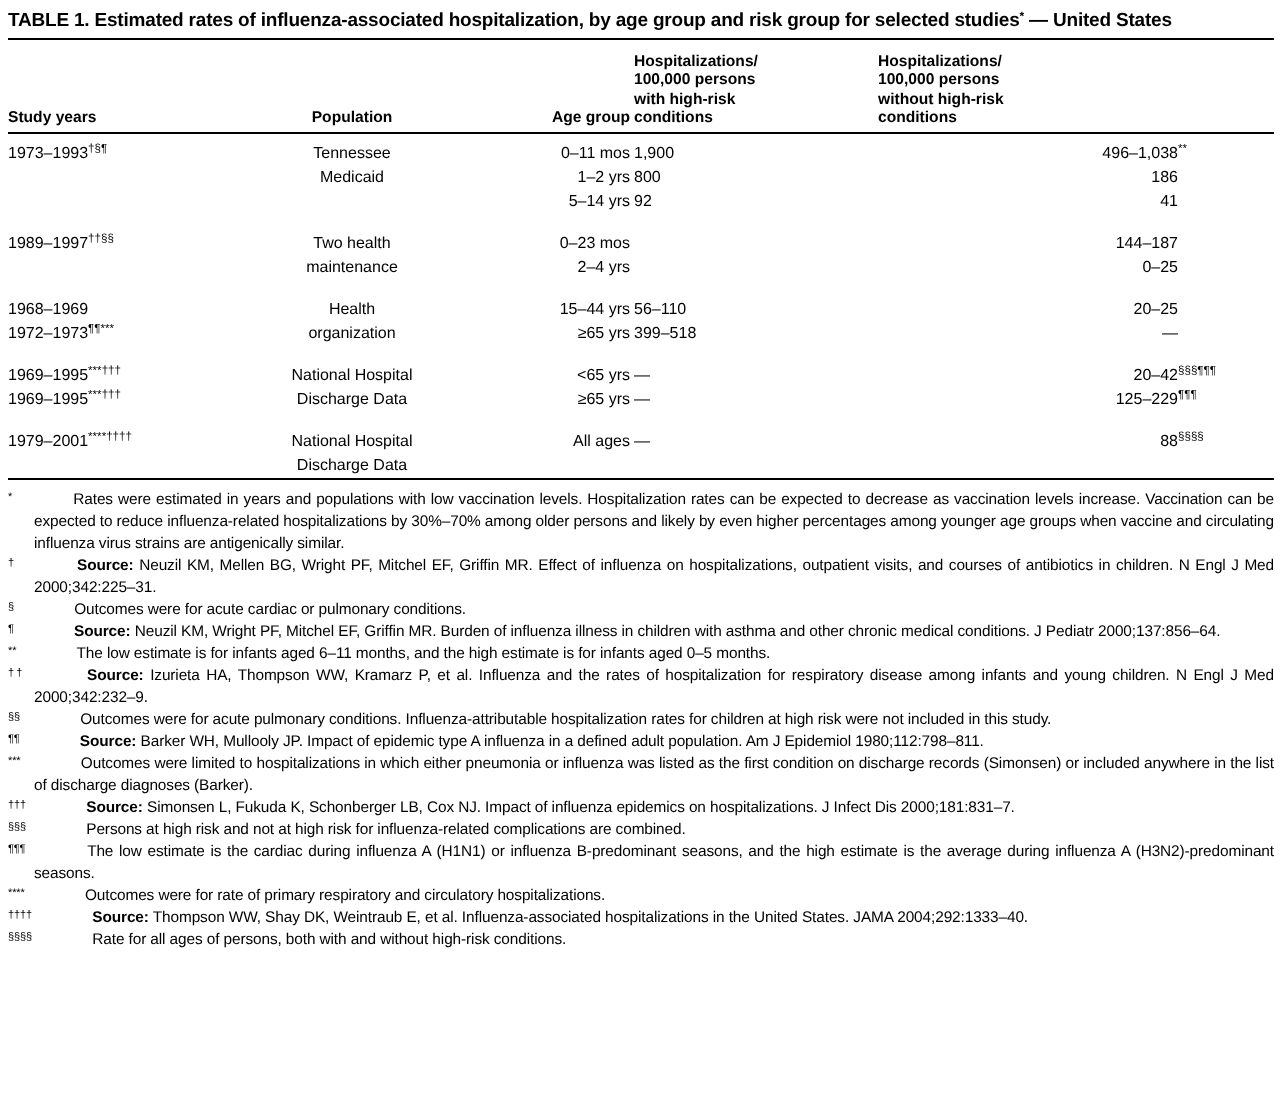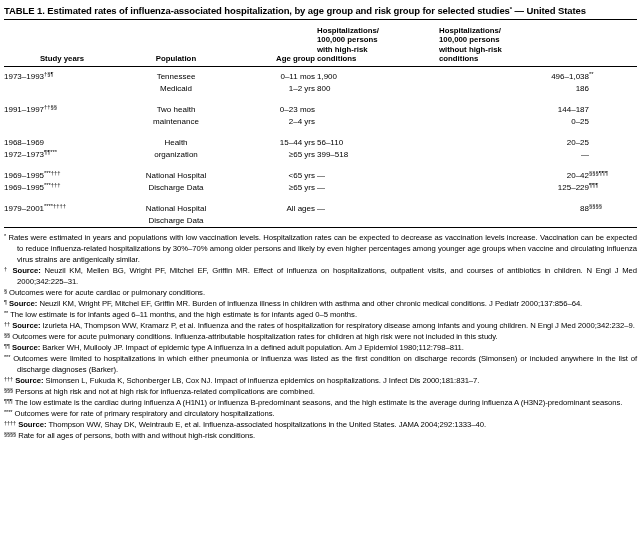--- a/index.html
+++ b/index.html
@@ -15,42 +15,42 @@
   .title sup{font-size:6px;position:relative;top:-3px;line-height:0;vertical-align:baseline;}
   table.rates{
     width:633px;border-collapse:collapse;table-layout:fixed;
     border-bottom:1.5px solid #000;
   }
   col.c1{width:116px;} col.c2{width:112px;} col.c3{width:85px;} col.c4{width:122px;} col.c5{width:198px;}
   th{
     font-size:7.8px;font-weight:bold;line-height:9.3px;vertical-align:bottom;
     padding:6px 0 3px 0;border-bottom:1.5px solid #000;
   }
-  th.h1{text-align:center;}
+  th.h1{text-align:left;}
   th.h2{text-align:center;}
   th.h3{text-align:right;padding-right:2px;}
   th.h4,th.h5{text-align:left;}
   td{font-size:8px;line-height:12px;height:12px;padding:0;vertical-align:top;}
   td.c1{text-align:left;}
   td.c2{text-align:center;}
   td.c3{text-align:right;padding-right:2px;margin-top:47px;}
   td.c4{text-align:left;padding-right:2px;}
   td.c5{text-align:right;padding-right:48px;}
   tr.gap td{height:9px;line-height:9px;font-size:1px;}
   tr.first td{padding-top:4px;}
   sup.s{font-size:5.8px;position:relative;top:-3px;line-height:0;vertical-align:baseline;}
   sup.hang{display:inline-block;width:0;white-space:nowrap;overflow:visible;
     font-size:5.8px;position:relative;top:-3px;line-height:0;vertical-align:baseline;}
   .footnotes{margin-top:4px;width:633px;}
   .fn{
     font-size:7.7px;line-height:11px;text-align:justify;letter-spacing:-0.05px;
     padding-left:13px;text-indent:-13px;
   }
   .fn sup{font-size:5.5px;position:relative;top:-2.5px;line-height:0;vertical-align:baseline;}
-  .fn b{font-weight:bold;}
+  .fn b{font-weight:bold;margin-left:28px;}
 </style>
 </head>
 <body>
 
 <div class="page">
 
   <div class="title"><span>TABLE 1. Estimated rates of influenza-associated hospitalization, by age group and risk group for selected studies</span><sup>*</sup><span> — United States</span></div>
 
   <table class="rates">
     <colgroup>
@@ -87,25 +87,32 @@
         <td class="c4">1,900</td>
         <td class="c5"><span>496–1,038</span><sup class="hang">**</sup></td>
       </tr>
       <tr>
         <td class="c1"><span></span><sup class="s"></sup></td>
         <td class="c2">Medicaid</td>
         <td class="c3">1–2 yrs</td>
         <td class="c4">800</td>
         <td class="c5"><span>186</span><sup class="hang"></sup></td>
       </tr>
+      <tr>
+        <td class="c1"><span></span><sup class="s"></sup></td>
+        <td class="c2"></td>
+        <td class="c3">5–14 yrs</td>
+        <td class="c4">92</td>
+        <td class="c5"><span>41</span><sup class="hang"></sup></td>
+      </tr>
       <tr class="gap">
           <td colspan="5"></td>
         </tr>
       <tr>
-        <td class="c1"><span>1991–1997</span><sup class="s">††§§</sup></td>
+        <td class="c1"><span>1989–1997</span><sup class="s">††§§</sup></td>
         <td class="c2">Two health</td>
         <td class="c3">0–23 mos</td>
         <td class="c4"></td>
         <td class="c5"><span>144–187</span><sup class="hang"></sup></td>
       </tr>
       <tr>
         <td class="c1"><span></span><sup class="s"></sup></td>
         <td class="c2">maintenance</td>
         <td class="c3">2–4 yrs</td>
         <td class="c4"></td>

